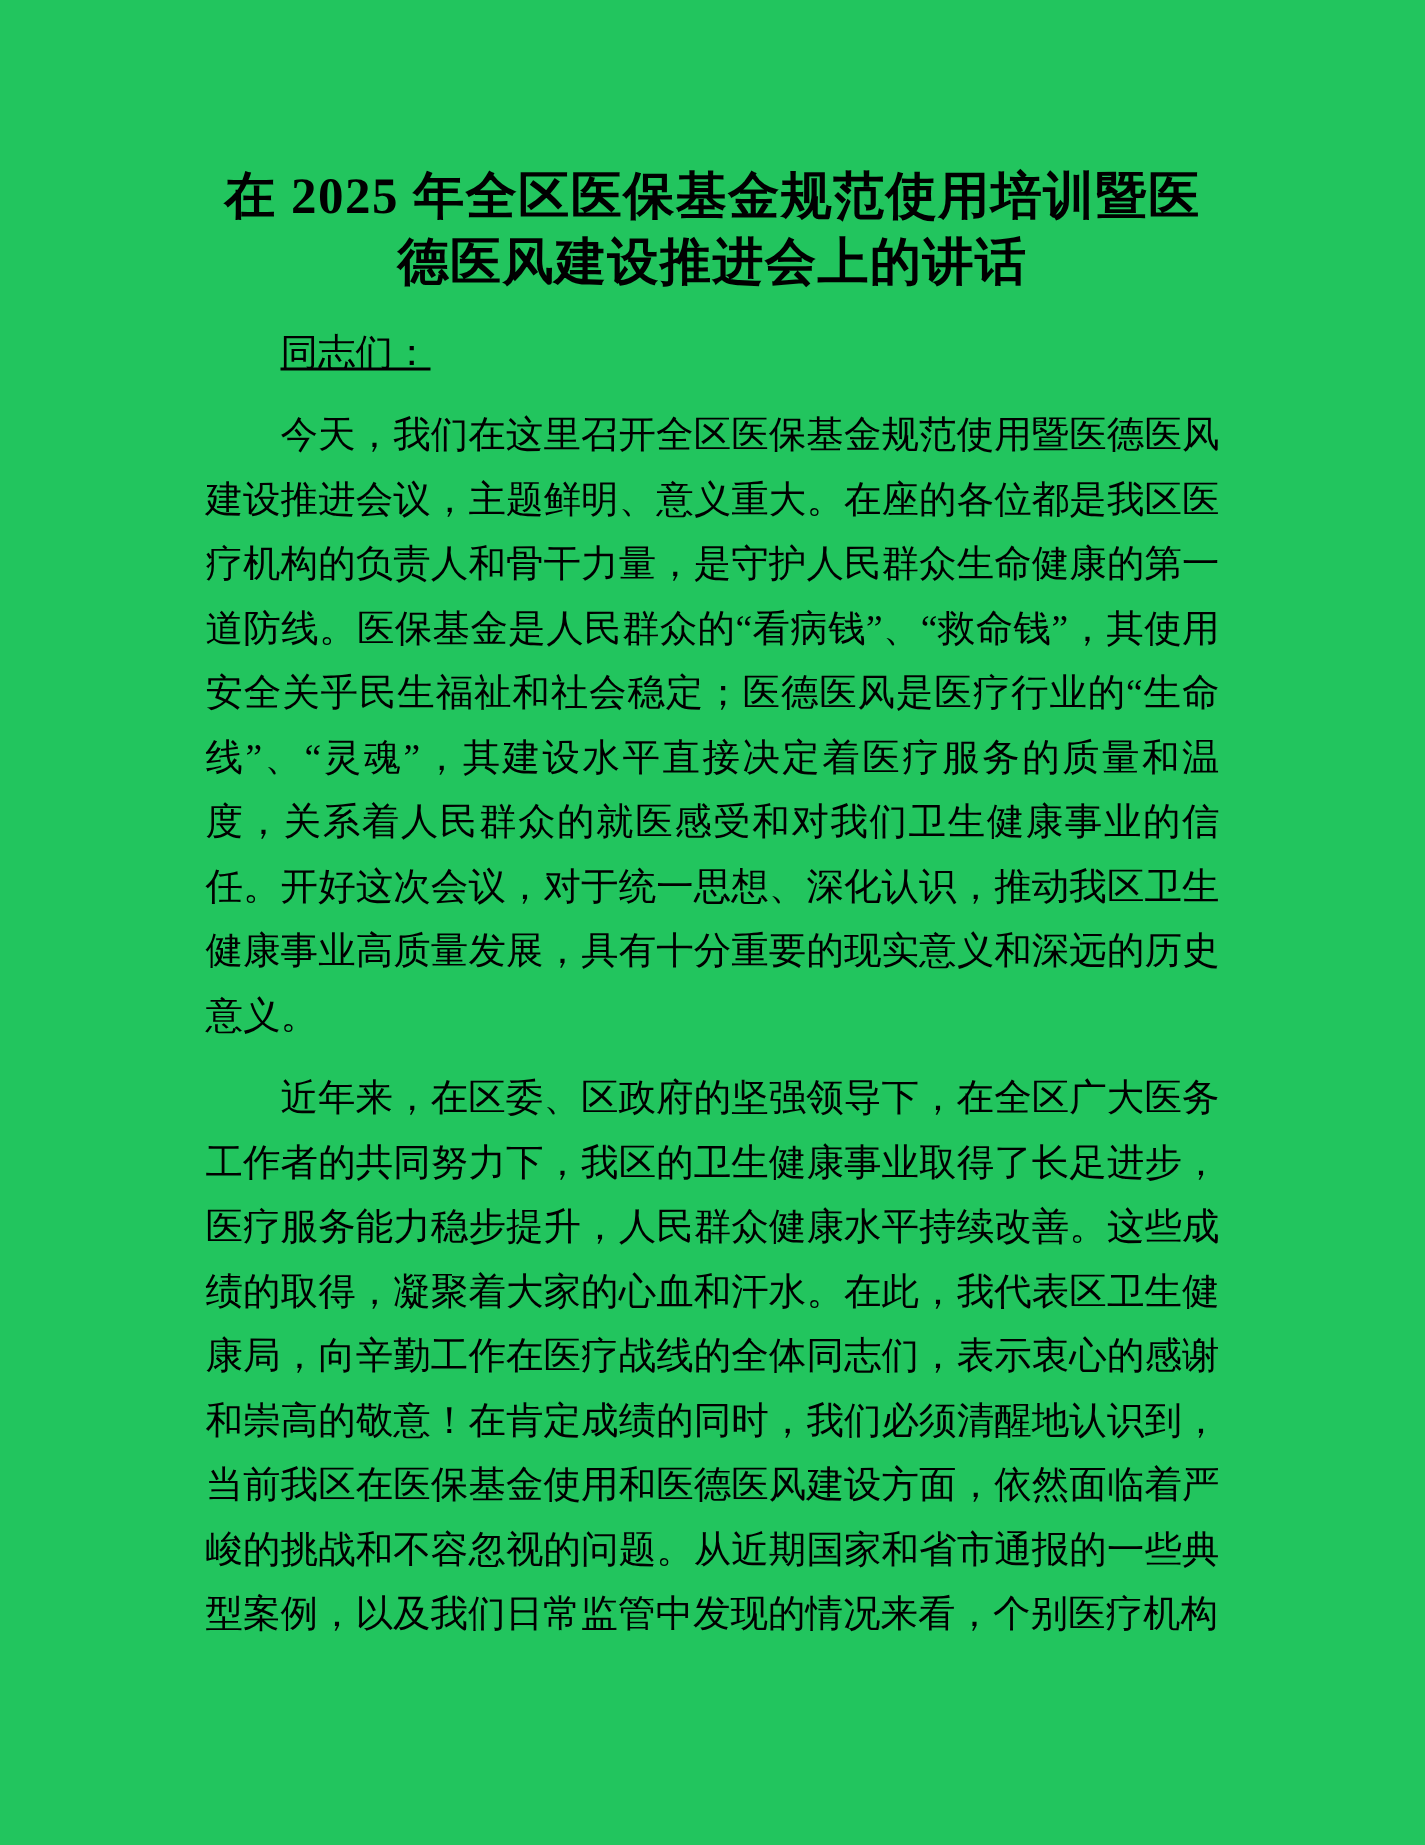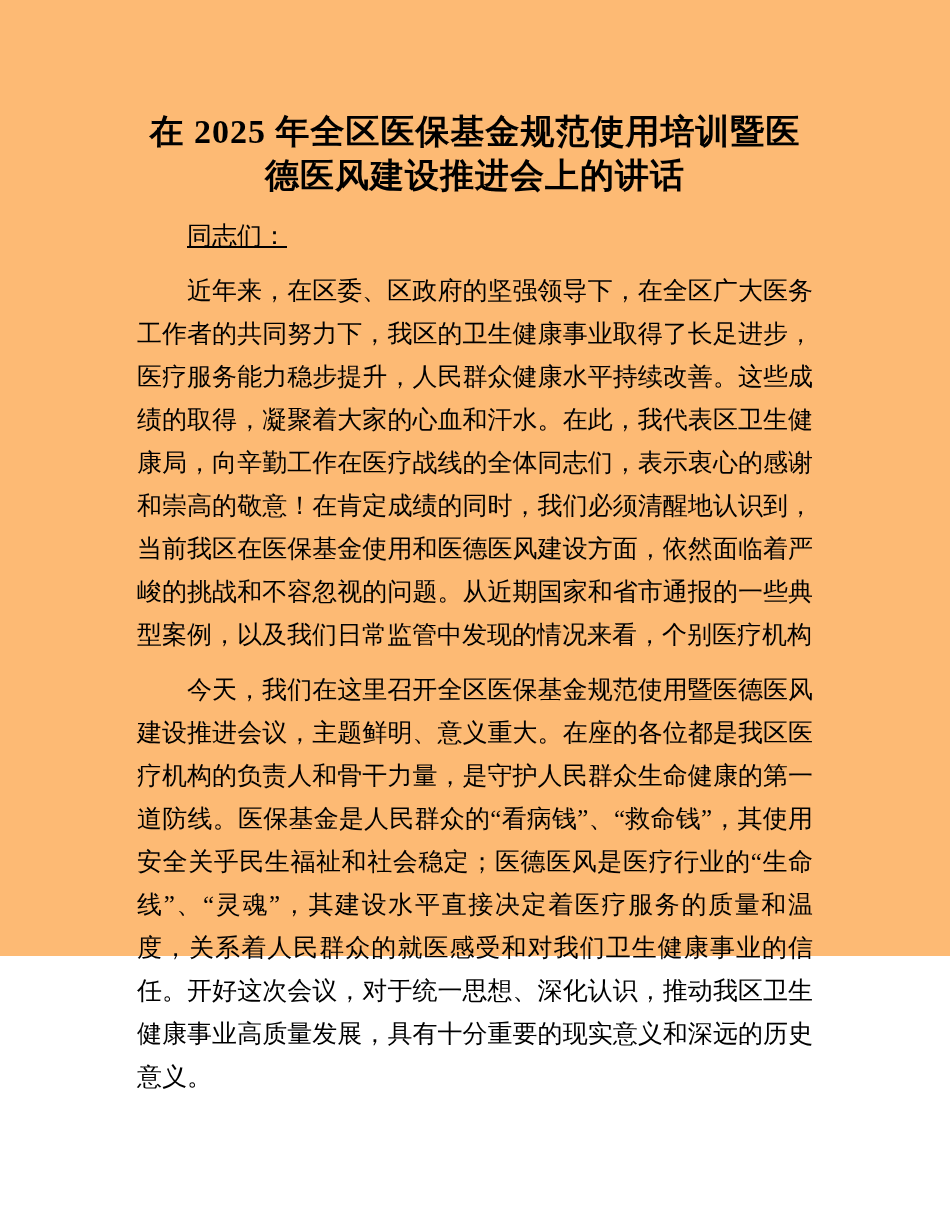--- a/index.html
+++ b/index.html
@@ -10,23 +10,23 @@
   body {
     width: 950px;
     height: 1230px;
     overflow: hidden;
     font-family: "Liberation Serif", "DejaVu Serif", serif;
     color: #000000;
   }
   .page {
     box-sizing: border-box;
     width: 950px;
-    height: 956px;
+    height: 1230px;
     padding: 110px 137px 0 137px;
-    background: #fdba74;
+    background: #22c55e;
   }
   .doc-title {
     margin: 0 0 16px 0;
     font-size: 34px;
     line-height: 44px;
     font-weight: 700;
     text-align: center;
     letter-spacing: 1px;
   }
   .salutation {
@@ -47,16 +47,16 @@
   }
 </style>
 </head>
 <body>
 
 <div class="page">
   <h1 class="doc-title">在 2025 年全区医保基金规范使用培训暨医德医风建设推进会上的讲话</h1>
 
   <p class="salutation">同志们：</p>
 
+  <p class="body-paragraph">今天，我们在这里召开全区医保基金规范使用暨医德医风建设推进会议，主题鲜明、意义重大。在座的各位都是我区医疗机构的负责人和骨干力量，是守护人民群众生命健康的第一道防线。医保基金是人民群众的“看病钱”、“救命钱”，其使用安全关乎民生福祉和社会稳定；医德医风是医疗行业的“生命线”、“灵魂”，其建设水平直接决定着医疗服务的质量和温度，关系着人民群众的就医感受和对我们卫生健康事业的信任。开好这次会议，对于统一思想、深化认识，推动我区卫生健康事业高质量发展，具有十分重要的现实意义和深远的历史意义。</p>
+
   <p class="body-paragraph">近年来，在区委、区政府的坚强领导下，在全区广大医务工作者的共同努力下，我区的卫生健康事业取得了长足进步，医疗服务能力稳步提升，人民群众健康水平持续改善。这些成绩的取得，凝聚着大家的心血和汗水。在此，我代表区卫生健康局，向辛勤工作在医疗战线的全体同志们，表示衷心的感谢和崇高的敬意！在肯定成绩的同时，我们必须清醒地认识到，当前我区在医保基金使用和医德医风建设方面，依然面临着严峻的挑战和不容忽视的问题。从近期国家和省市通报的一些典型案例，以及我们日常监管中发现的情况来看，个别医疗机构</p>
-
-  <p class="body-paragraph">今天，我们在这里召开全区医保基金规范使用暨医德医风建设推进会议，主题鲜明、意义重大。在座的各位都是我区医疗机构的负责人和骨干力量，是守护人民群众生命健康的第一道防线。医保基金是人民群众的“看病钱”、“救命钱”，其使用安全关乎民生福祉和社会稳定；医德医风是医疗行业的“生命线”、“灵魂”，其建设水平直接决定着医疗服务的质量和温度，关系着人民群众的就医感受和对我们卫生健康事业的信任。开好这次会议，对于统一思想、深化认识，推动我区卫生健康事业高质量发展，具有十分重要的现实意义和深远的历史意义。</p>
 </div>
 
 </body></html>

